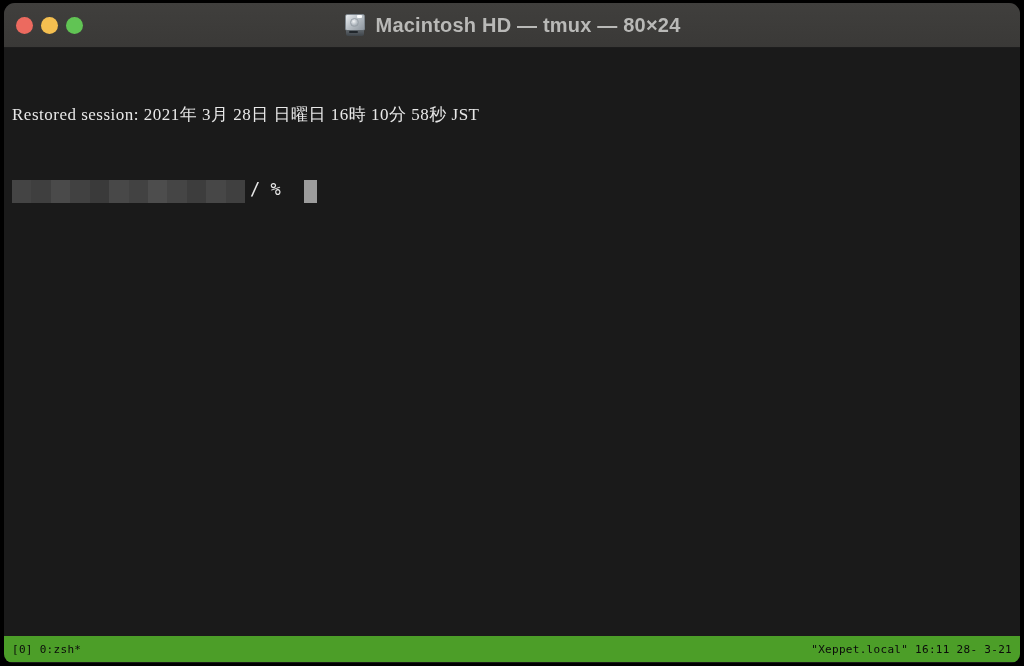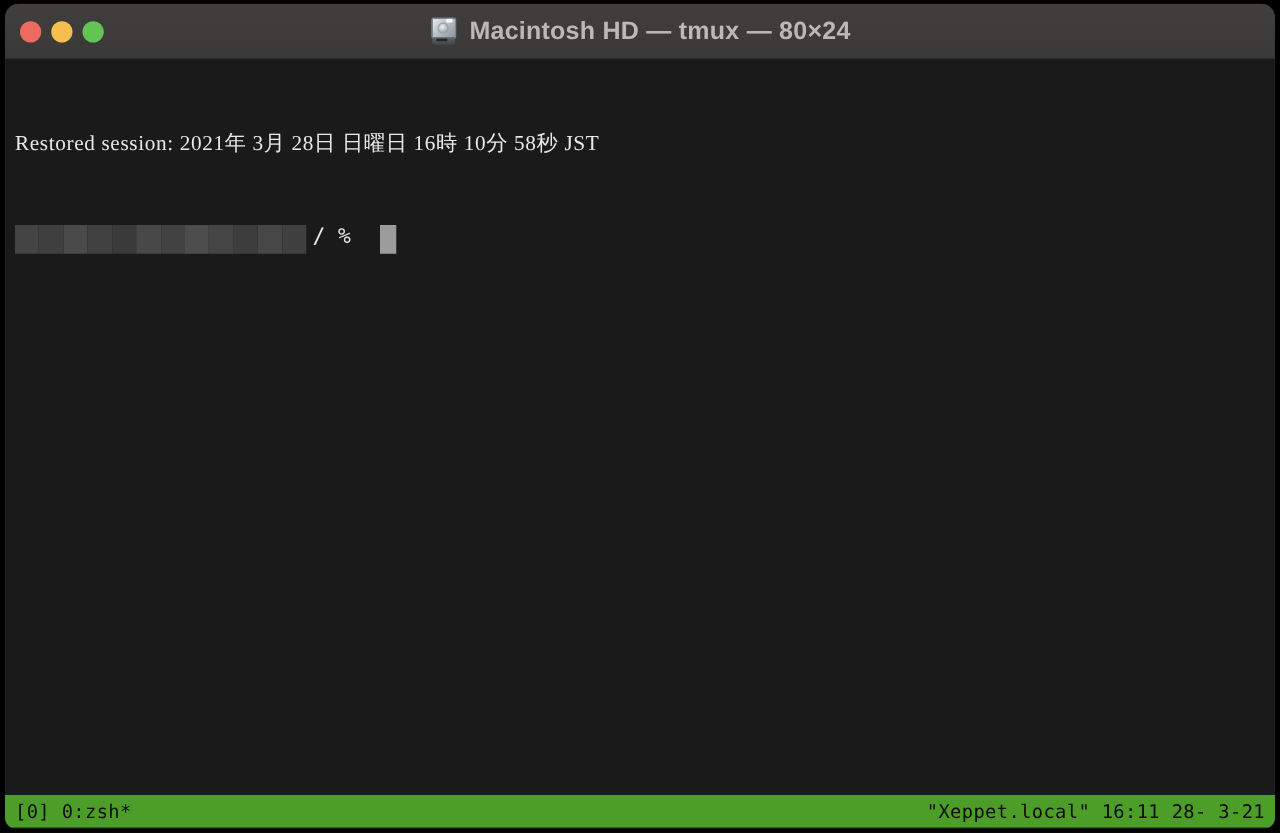--- a/index.html
+++ b/index.html
@@ -180,21 +180,21 @@
     position: absolute;
     left: 0;
     right: 0;
     bottom: 2px;
     height: 26px;
     background: #4c9e28;
     display: flex;
     align-items: center;
     justify-content: space-between;
     font-family: "DejaVu Sans Mono", "Liberation Mono", monospace;
-    font-size: 15px;
+    font-size: 11px;
     color: #0b0b0b;
     padding: 0 8px;
     box-sizing: border-box;
     letter-spacing: 0.3px;
   }
   .status-left { white-space: pre; }
   .status-right { white-space: pre; }
 </style>
 </head>
 <body>

